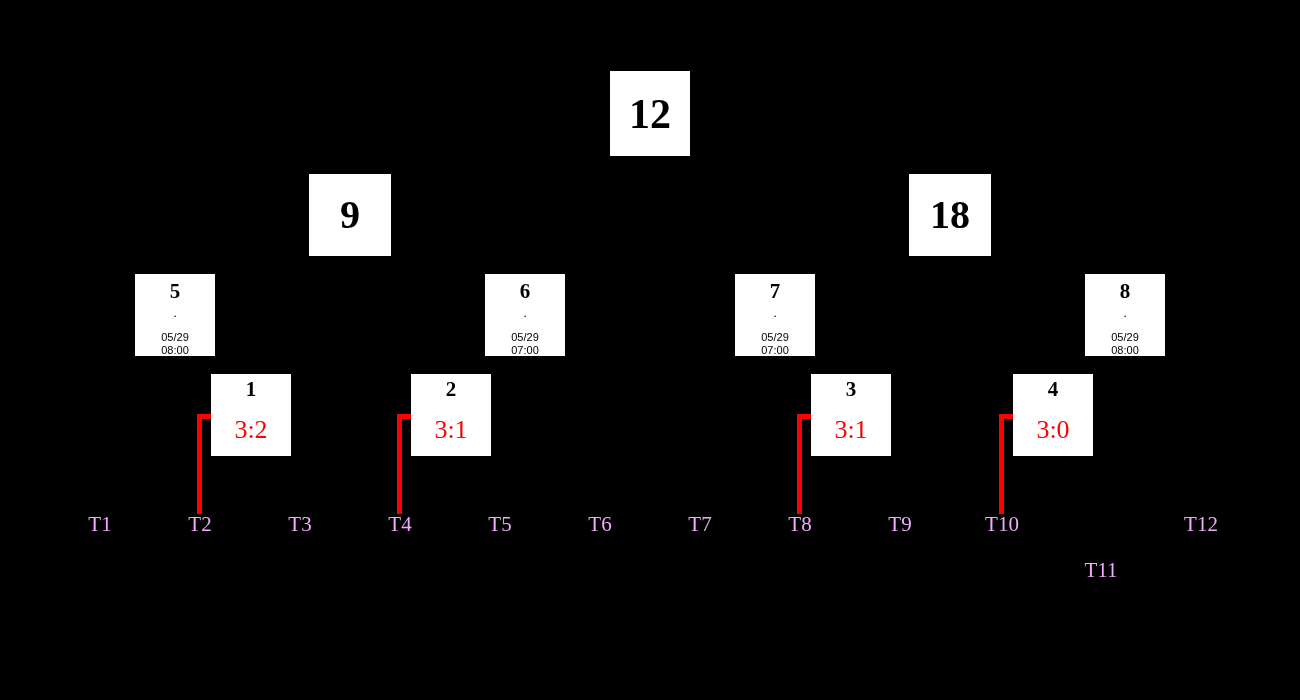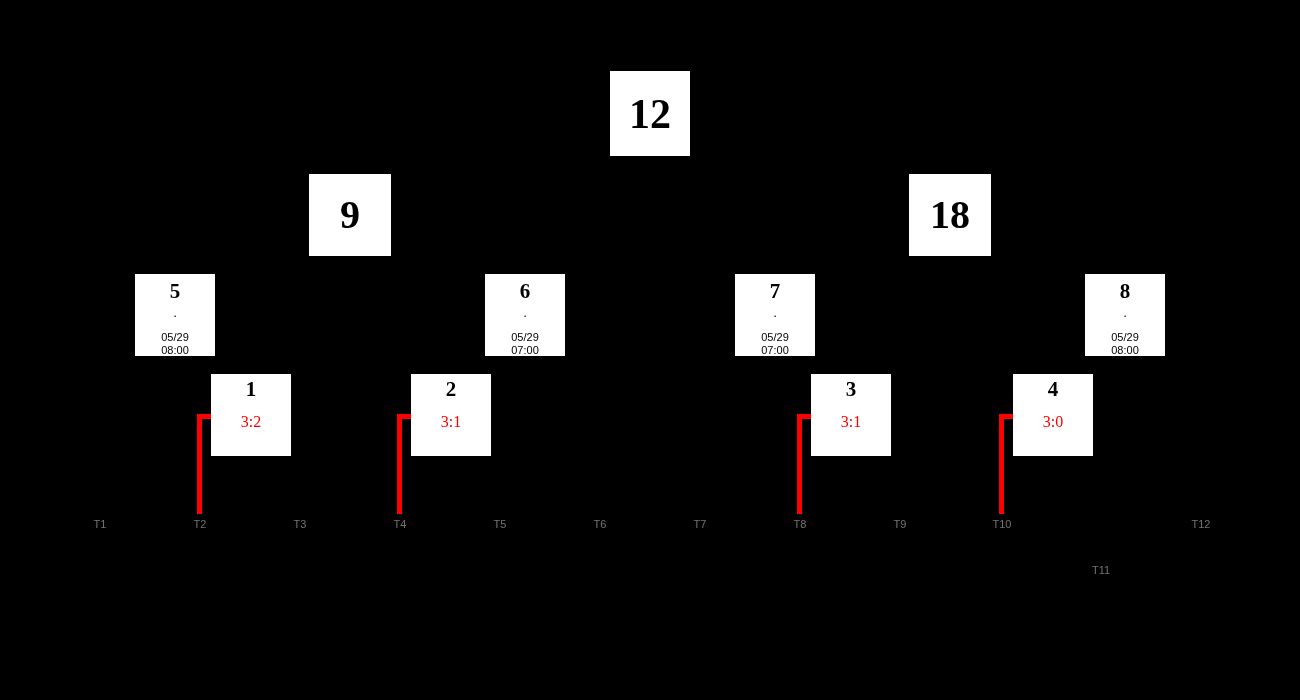--- a/index.html
+++ b/index.html
@@ -68,41 +68,41 @@
   .node-date {
     margin-top: 13px;
   }
   
   .node.leaf .node-id {
     font-size: 21px;
     margin-top: 5px;
   }
   .node-score {
     color: #ff0000;
-    font-size: 16px;
+    font-size: 26px;
     line-height: 28px;
-    margin-top: 8px;
+    margin-top: 16px;
     font-family: "Liberation Serif", serif;
   }
   
   .connector-v {
     position: absolute;
     background: #ff0000;
     width: 5px;
   }
   .connector-h {
     position: absolute;
     background: #ff0000;
     height: 5px;
   }
   .tick-label {
     position: absolute;
-    color: #737373;
-    font-size: 11px;
-    font-family: Liberation Sans, sans-serif;
+    color: #f0abfc;
+    font-size: 21px;
+    font-family: Liberation Serif, serif;
     text-align: center;
     width: 40px;
     line-height: 16px;
   }
 </style>
 </head>
 <body>
 
 <div id="canvas">
 

